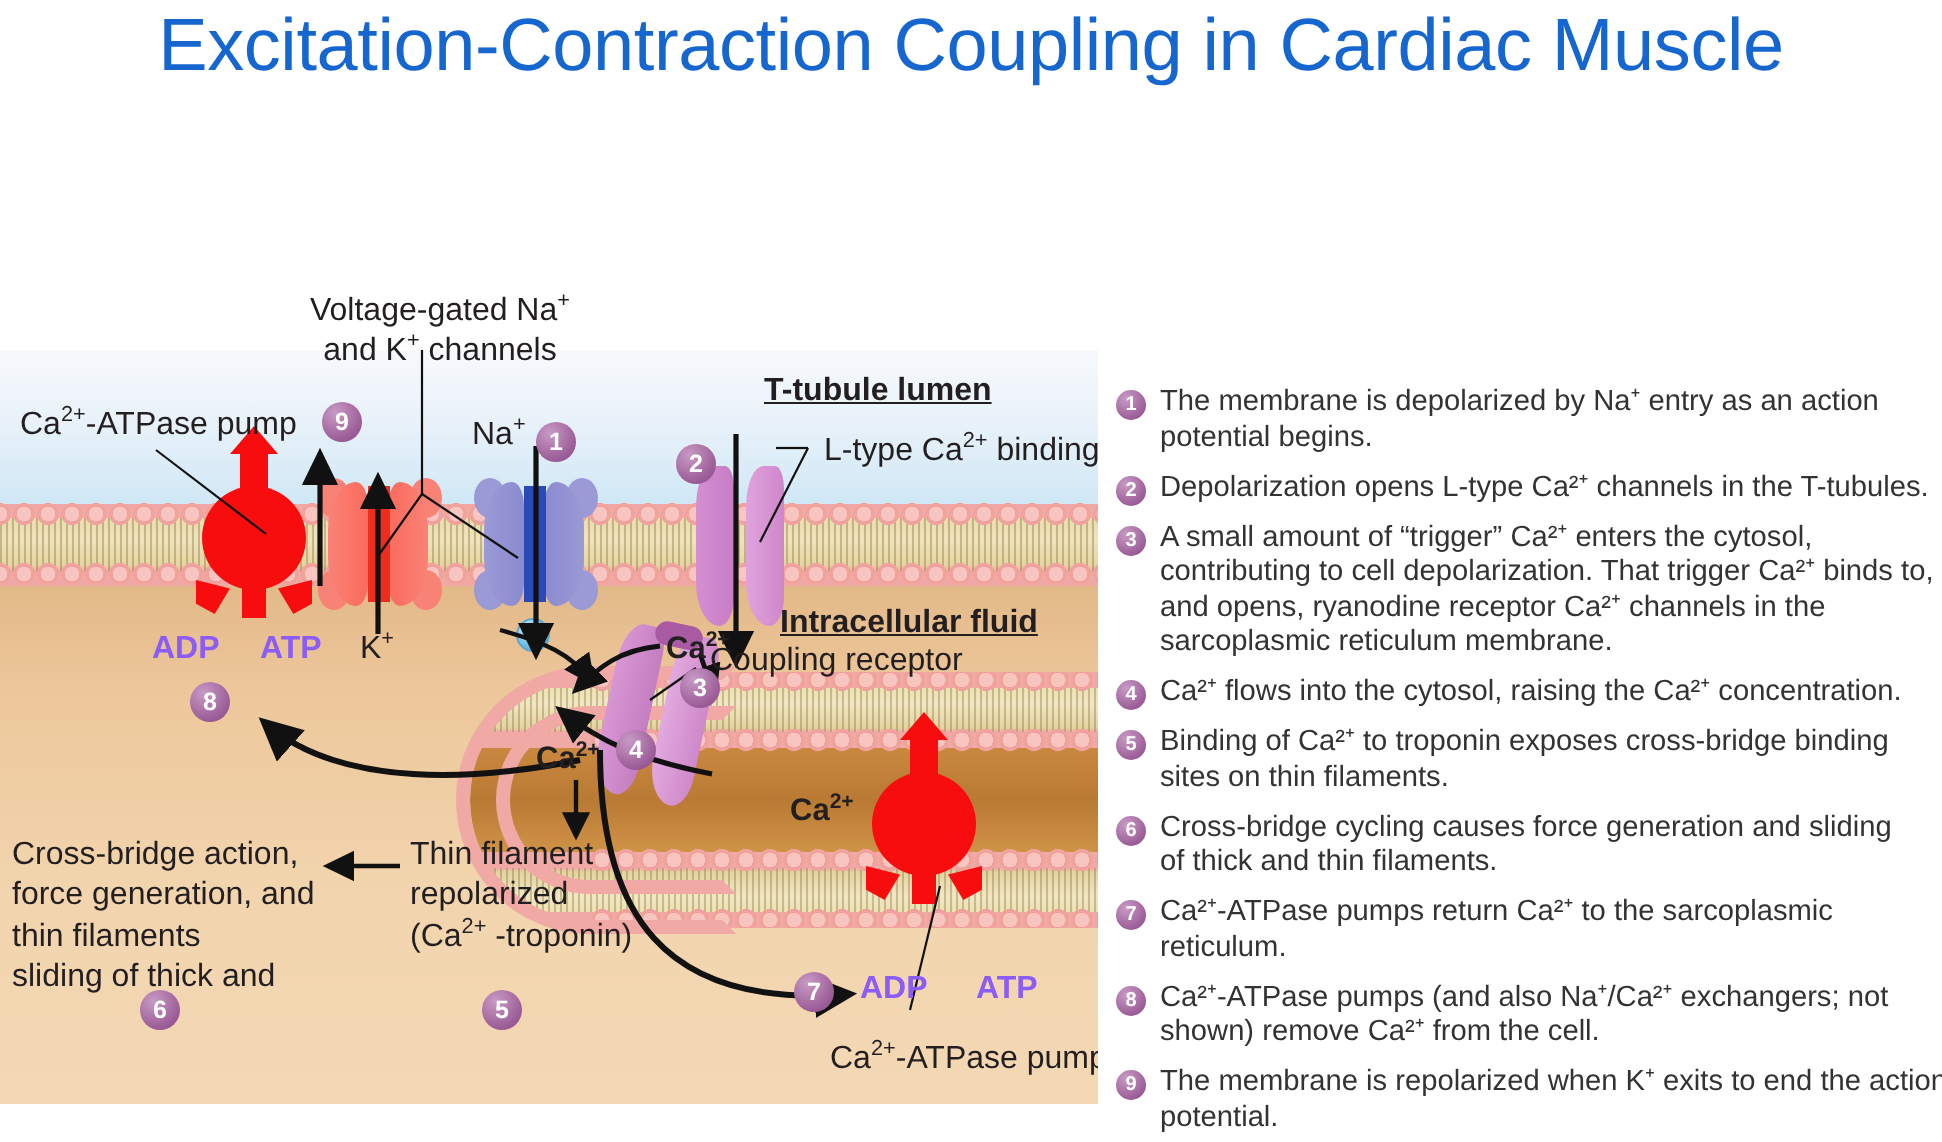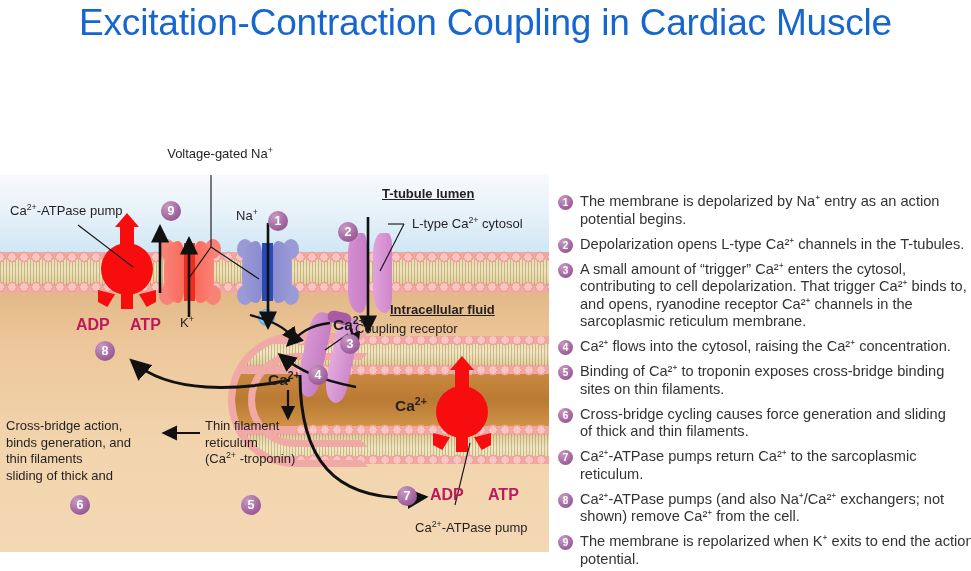--- a/index.html
+++ b/index.html
@@ -170,25 +170,25 @@
   .pump .footL { position:absolute; left:2px; bottom:-8px; width:17px; height:17px; background:#f70d0d;
       clip-path: polygon(0 0, 100% 25%, 55% 100%, 0 70%); }
   .pump .footM { position:absolute; left:25px; bottom:-10px; width:12px; height:16px; background:#f70d0d; }
   .pump .footR { position:absolute; right:2px; bottom:-8px; width:17px; height:17px; background:#f70d0d;
       clip-path: polygon(100% 0, 100% 70%, 45% 100%, 0 25%); }
   #pump-pm { left:96px; top:62px; }
   #pump-sr { left:431px; top:205px; }
 
   
   .dlabel {
-    position:absolute; color:#231f20; font-size:13px; line-height:1.22;
+    position:absolute; color:#231f20; font-size:16px; line-height:1.22;
     white-space:nowrap;
   }
   .dlabel.bold { font-weight:bold; text-decoration:underline; }
-  .dlabel.red  { color:#be185d; font-weight:bold; font-size:16px; }
+  .dlabel.red  { color:#8b5cf6; font-weight:bold; font-size:16px; }
   .dlabel.caL  { font-weight:bold; font-size:15.5px; }
 
   
   .bullet {
     position:absolute; width:20px; height:20px; border-radius:50%;
     background: radial-gradient(circle at 34% 28%, #c89ac4, #9b5c97 70%, #8a4d86);
     color:#fff; font-size:12.5px; font-weight:bold;
     text-align:center; line-height:20px;
   }
 
@@ -334,21 +334,21 @@
   </svg>
 
   <div class="dlabel bold" style="left:382px; top:11px;">T-tubule lumen</div>
   <div class="dlabel bold" style="left:390px; top:127px;">Intracellular fluid</div>
 
   <div class="dlabel" style="left:10px; top:28px;">
     <span>Ca<sup>2+</sup></span><span>-ATPase pump</span>
   </div>
 
   <div class="dlabel" style="left:412px; top:41px;">
-    <span>L</span><span>-type Ca</span><sup>2+</sup><span> cytosol</span>
+    <span>L</span><span>-type Ca</span><sup>2+</sup><span> binding</span>
   </div>
 
   <div class="dlabel" style="left:355px; top:146px;">Coupling receptor</div>
 
 
   <div class="dlabel" style="left:236px; top:33px;">
     <span>Na</span><sup>+</sup>
   </div>
   <div class="dlabel" style="left:180px; top:140px;">
     <span>K</span><sup>+</sup>
@@ -368,44 +368,45 @@
 
   <div class="dlabel red" style="left:430px; top:310px;">ADP</div>
   <div class="dlabel red" style="left:488px; top:310px;">ATP</div>
 
   <div class="dlabel" style="left:415px; top:345px;">
     <span>Ca<sup>2+</sup></span><span>-ATPase pump</span>
   </div>
 
   <div class="dlabel" style="left:6px; top:243px; line-height:1.28;">
     <div>Cross-bridge action,</div>
-    <div>binds generation, and</div>
+    <div>force generation, and</div>
     <div>thin filaments</div>
     <div>sliding of thick and</div>
   </div>
 
   <div class="dlabel" style="left:205px; top:243px; line-height:1.28;">
     <div>Thin filament</div>
-    <div>reticulum</div>
+    <div>repolarized</div>
     <div><span>(Ca</span><sup>2+</sup><span> -troponin)</span></div>
   </div>
 
   <div class="bullet" style="left:161px; top:26px;">9</div>
   <div class="bullet" style="left:268px; top:36px;">1</div>
   <div class="bullet" style="left:338px; top:47px;">2</div>
   <div class="bullet" style="left:340px; top:159px;">3</div>
   <div class="bullet" style="left:308px; top:190px;">4</div>
   <div class="bullet" style="left:241px; top:320px;">5</div>
   <div class="bullet" style="left:70px;  top:320px;">6</div>
   <div class="bullet" style="left:397px; top:311px;">7</div>
   <div class="bullet" style="left:95px;  top:166px;">8</div>
 </div>
 
 <div class="dlabel" style="position:absolute; left:150px; top:146px; text-align:center; width:140px; line-height:1.25;">
   <div><span>Voltage-gated Na</span><sup>+</sup></div>
+  <div><span>and K</span><sup>+</sup><span> channels</span></div>
 </div>
 
 <div id="steps">
   <div class="step">
     <span class="num">1</span>
     <span class="txt">The membrane is depolarized by Na⁺ entry as an action
 potential begins.</span>
   </div>
   <div class="step">
     <span class="num">2</span>

